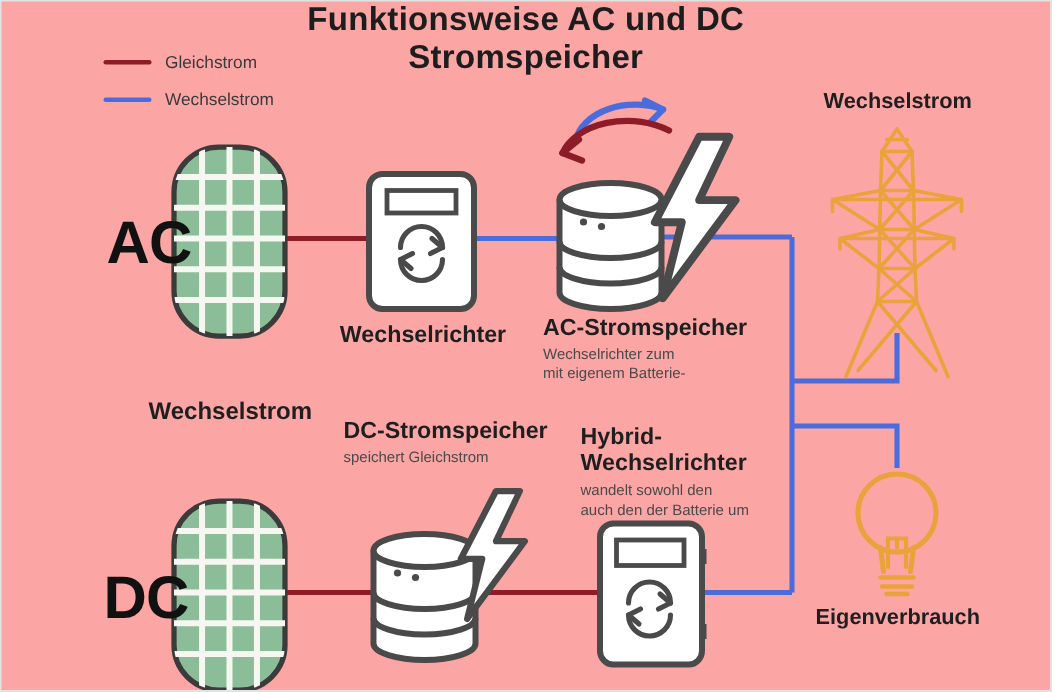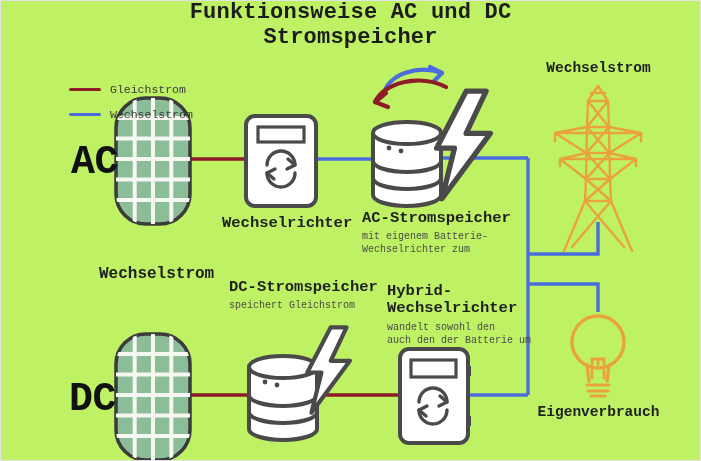--- a/index.html
+++ b/index.html
@@ -1,26 +1,26 @@
 <!DOCTYPE html>
 <html><head>
 <meta charset="utf-8">
 <style>
   html,body{margin:0;padding:0;background:#fff;}
   .stage{
-    position:relative;width:701px;height:461px;background:#bef264;
-    font-family:Liberation Mono, monospace;overflow:hidden;
+    position:relative;width:701px;height:461px;background:#fca5a5;
+    font-family:Liberation Sans, sans-serif;overflow:hidden;
     border:1px solid #e3e3e3;box-sizing:border-box;
   }
   .abs{position:absolute;}
   .title{
     left:0;top:7;width:100%;text-align:center;
     font-size:22px;font-weight:800;color:#1d1d1d;line-height:1.12;letter-spacing:.2px;
   }
-  .legend{left:68px;top:33px;margin-top:48px;}
+  .legend{left:68px;top:33px;}
   .legend-row{display:flex;align-items:center;gap:9px;height:15px;margin-bottom:10px;}
   .swatch{width:32px;height:3.5px;border-radius:2px;}
   .swatch.red{background:#8e1c28;}
   .swatch.blue{background:#4a6cdd;}
   .legend-label{font-size:11.5px;font-weight:500;color:#3a3a3a;}
   .big-node-label{font-size:40px;font-weight:800;color:#111;letter-spacing:-.5px;}
   .node-label{font-size:15.5px;font-weight:600;color:#1f1f1f;line-height:1.12;}
   .node-desc{font-size:10px;font-weight:400;color:#4a4a4a;line-height:1.3;margin-top:3px;}
   .center{text-align:center;}
   svg{display:block;}
@@ -174,22 +174,22 @@
   <div class="abs big-node-label" style="left:70px;top:139px;">AC</div>
   <div class="abs big-node-label" style="left:68px;top:376px;">DC</div>
 
   <div class="abs node-label" style="left:98px;top:265px;font-size:16px;">Wechselstrom</div>
 
   <div class="abs node-label center" style="left:221px;top:214px;width:120px;">Wechselrichter</div>
 
   <div class="abs" style="left:361px;top:209px;width:150px;">
     <div class="node-label">AC-Stromspeicher</div>
     <div class="node-desc">
+      <div>Wechselrichter zum</div>
       <div>mit eigenem Batterie-</div>
-      <div>Wechselrichter zum</div>
     </div>
   </div>
 
   <div class="abs node-label center" style="left:545px;top:59px;width:105px;font-size:14.5px;">Wechselstrom</div>
 
   <div class="abs" style="left:228px;top:278px;width:150px;">
     <div class="node-label">DC-Stromspeicher</div>
     <div class="node-desc">speichert Gleichstrom</div>
   </div>
 

